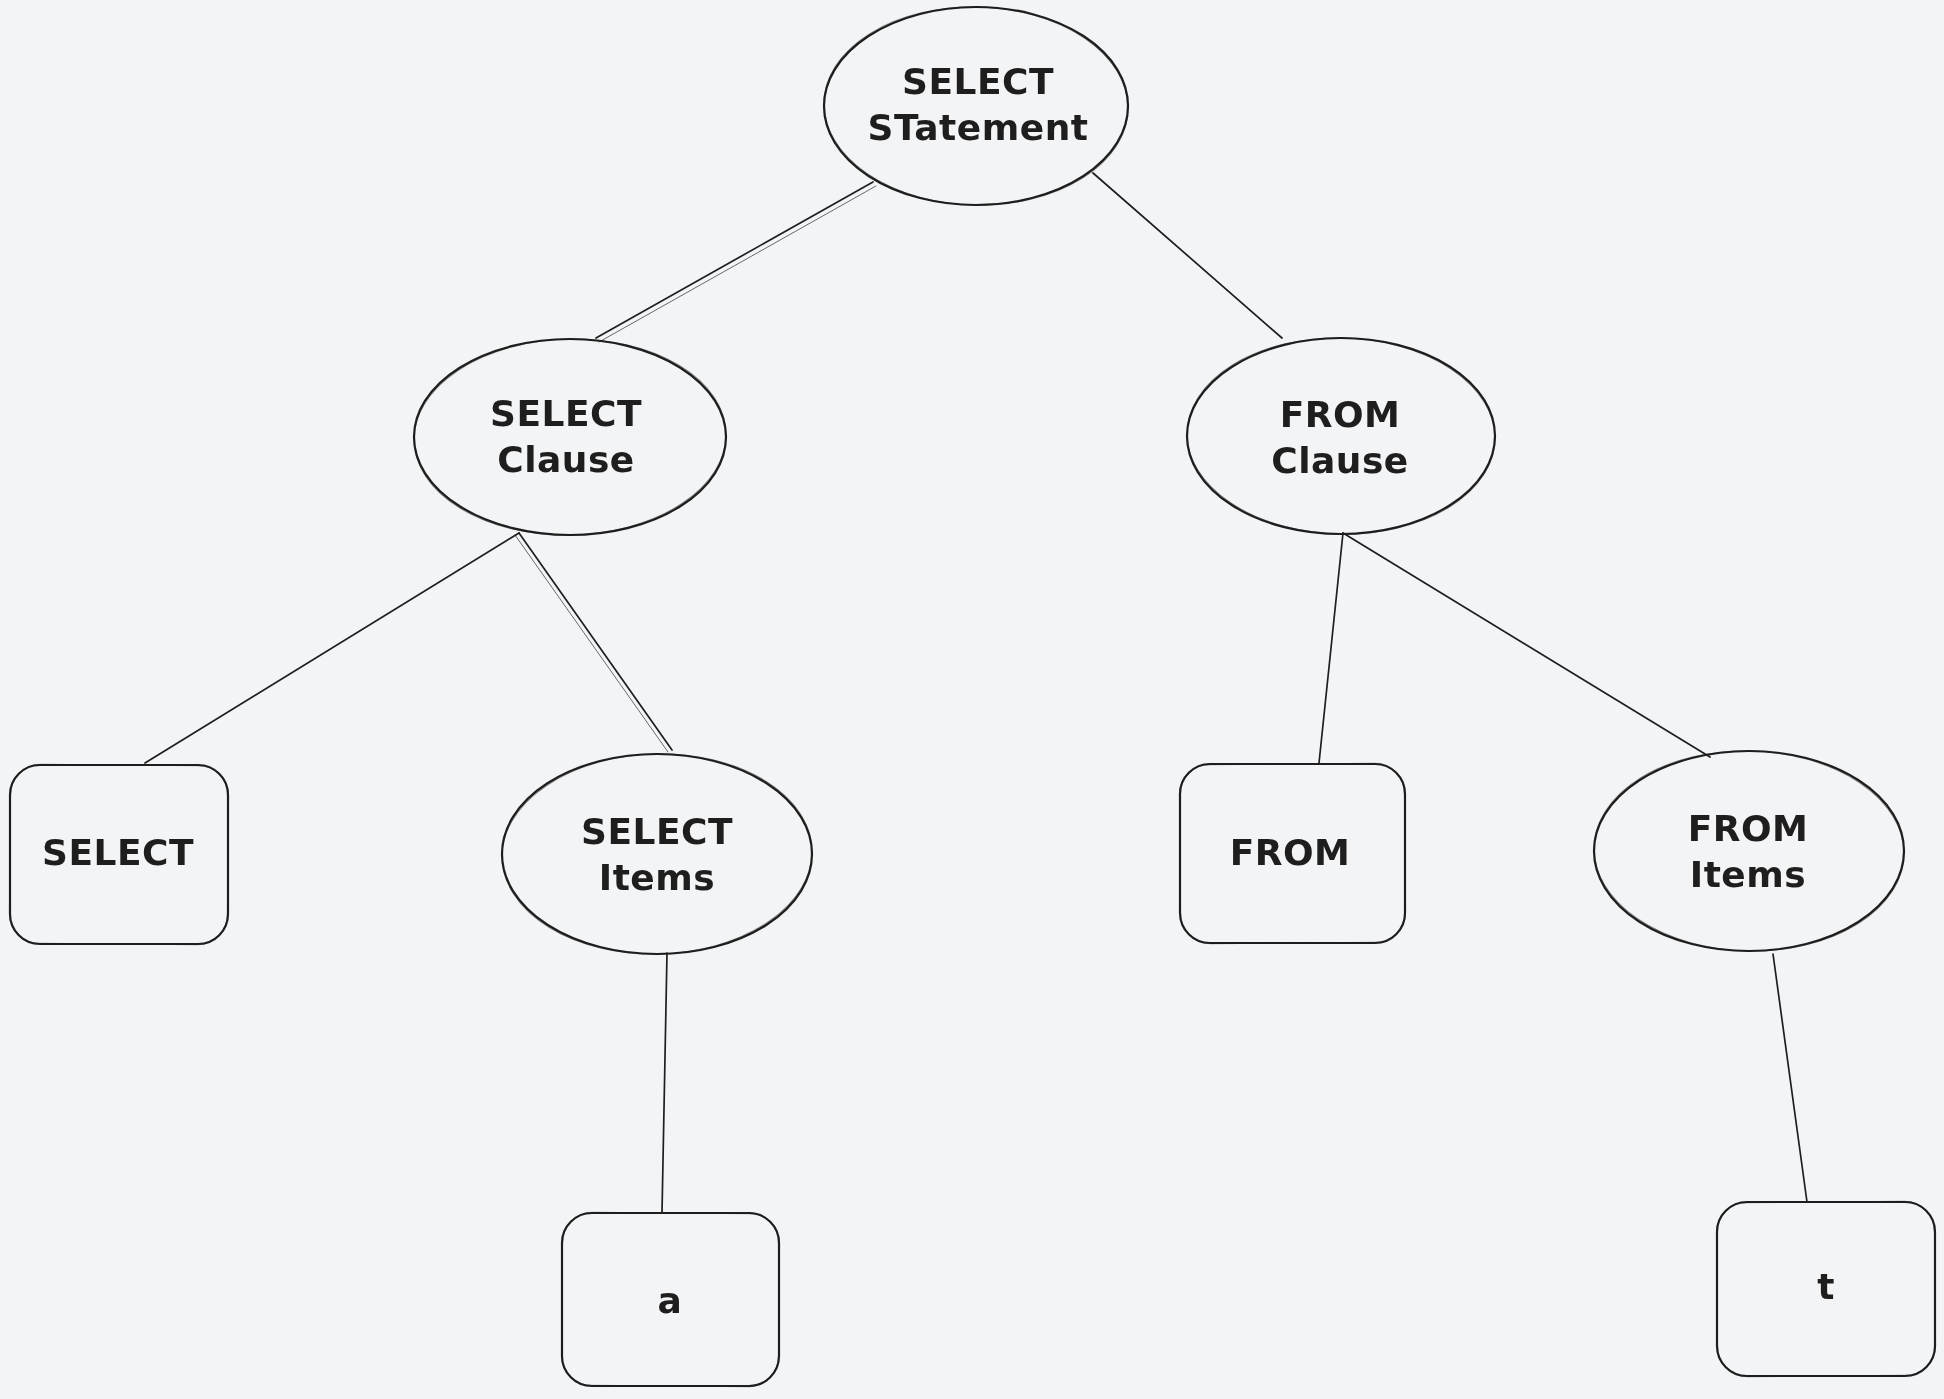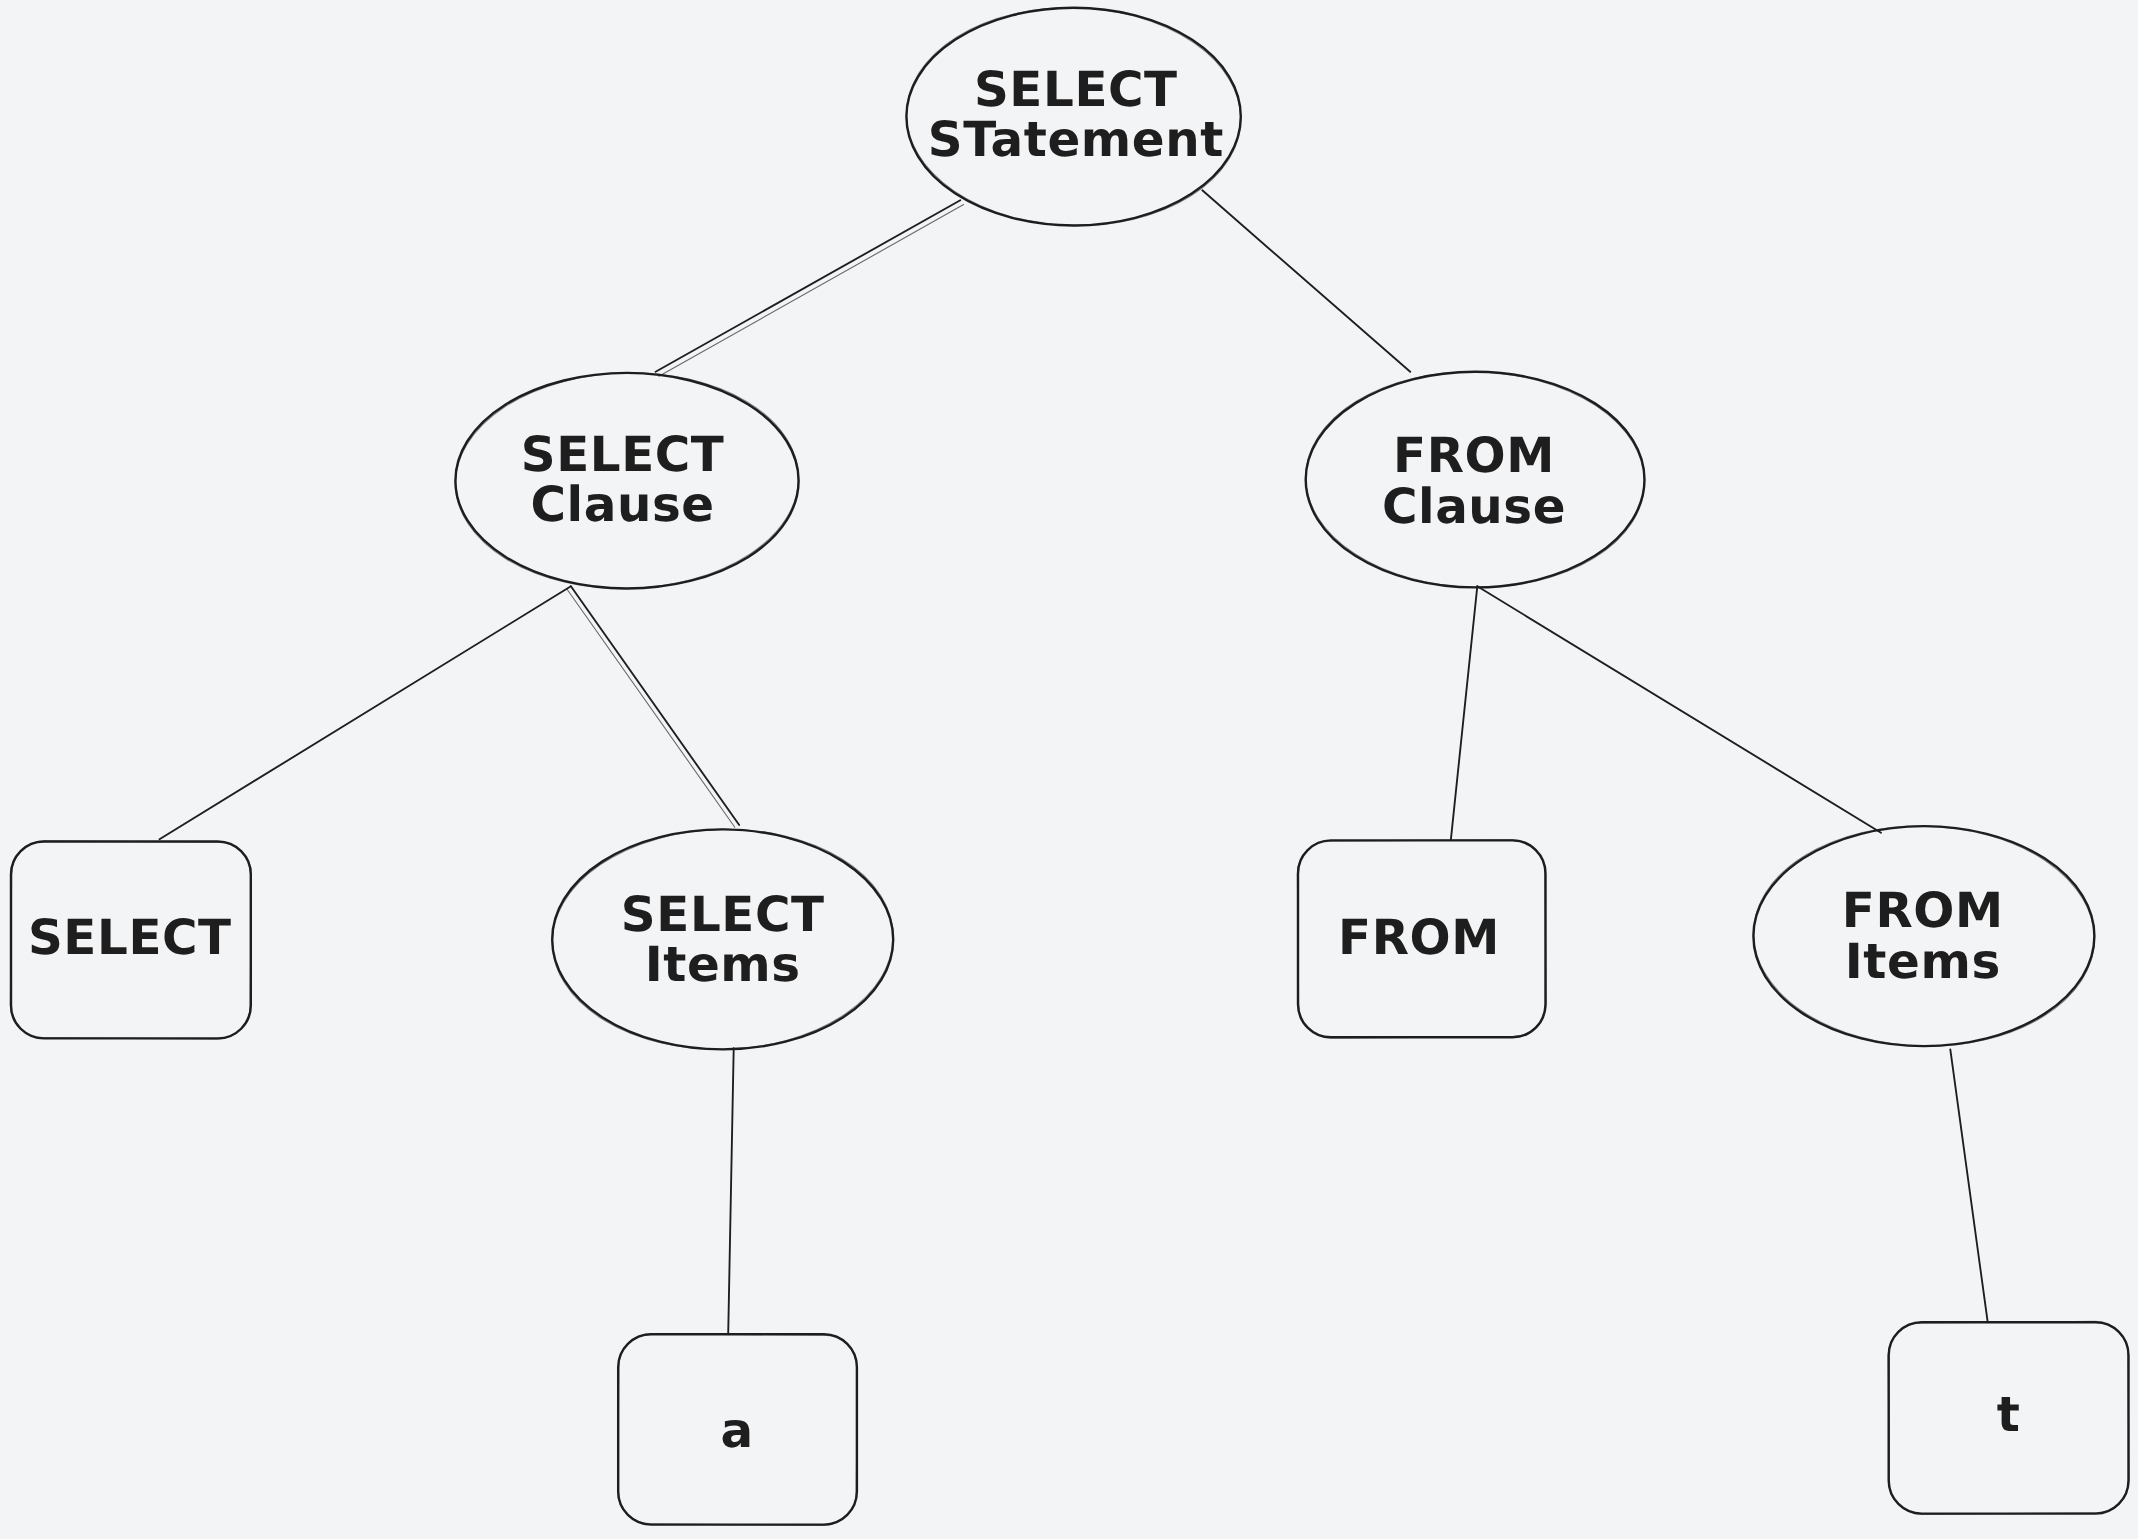--- a/index.html
+++ b/index.html
@@ -47,21 +47,21 @@
     stroke-width:1;
     opacity:.65;
   }
   .node-label{
     position:absolute;
     transform:translate(-50%,-50%);
     text-align:center;
     white-space:pre-line;
     color:var(--text);
     font-weight:700;
-    font-size:44px;
+    font-size:36px;
     line-height:46px;
     letter-spacing:.5px;
   }
 </style>
 </head>
 <body>
 
 <div id="canvas">
 
   <svg id="diagram-svg" width="1944" height="1399" viewBox="0 0 1944 1399">

